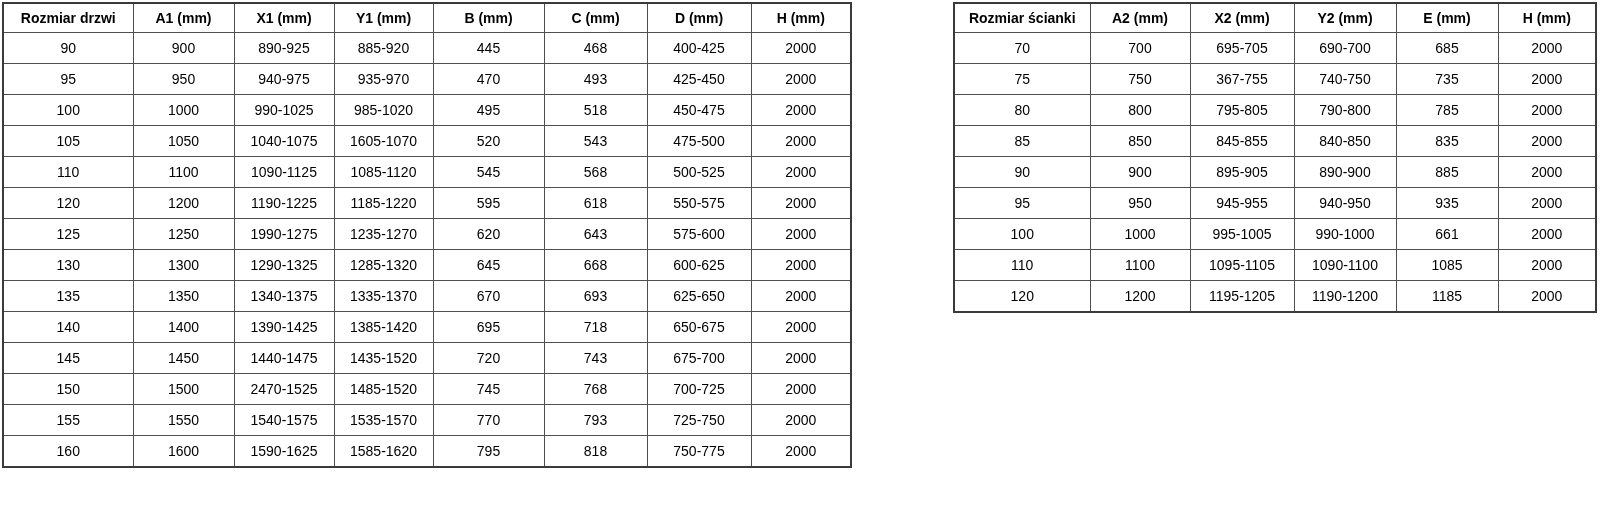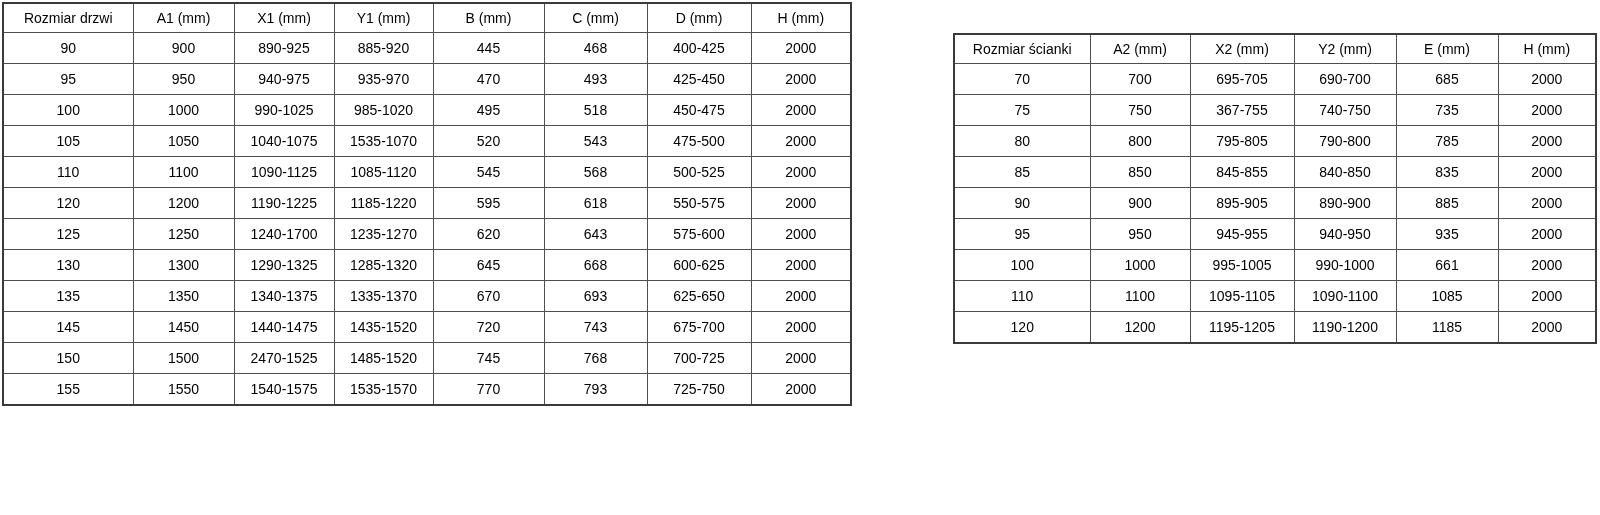--- a/index.html
+++ b/index.html
@@ -28,29 +28,29 @@
     border: 1px solid #4f4f4f;
     text-align: center;
     vertical-align: middle;
     padding: 0;
     font-size: 14px;
     color: #000000;
     white-space: nowrap;
     overflow: hidden;
   }
   table.data-table th {
-    font-weight: normal;
+    font-weight: bold;
     height: 28px;
   }
   table.data-table td {
     font-weight: normal;
     height: 30px;
   }
   .door-table { left: 2px; top: 2px; width: 848px; }
-  .wall-table { left: 953px; top: 2px; width: 642px; margin-top: 31px; }
+  .wall-table { left: 953px; top: 2px; width: 642px; }
 
   .door-table col.c1 { width: 130px; }
   .door-table col.c2 { width: 101px; }
   .door-table col.c3 { width: 100px; }
   .door-table col.c4 { width: 99px; }
   .door-table col.c5 { width: 111px; }
   .door-table col.c6 { width: 103px; }
   .door-table col.c7 { width: 104px; }
   .door-table col.c8 { width: 100px; }
 
@@ -117,21 +117,21 @@
           <td>985-1020</td>
           <td>495</td>
           <td>518</td>
           <td>450-475</td>
           <td>2000</td>
         </tr>
         <tr>
           <td>105</td>
           <td>1050</td>
           <td>1040-1075</td>
-          <td>1535-1070</td>
+          <td>1605-1070</td>
           <td>520</td>
           <td>543</td>
           <td>475-500</td>
           <td>2000</td>
         </tr>
         <tr>
           <td>110</td>
           <td>1100</td>
           <td>1090-1125</td>
           <td>1085-1120</td>
@@ -146,21 +146,21 @@
           <td>1190-1225</td>
           <td>1185-1220</td>
           <td>595</td>
           <td>618</td>
           <td>550-575</td>
           <td>2000</td>
         </tr>
         <tr>
           <td>125</td>
           <td>1250</td>
-          <td>1240-1700</td>
+          <td>1990-1275</td>
           <td>1235-1270</td>
           <td>620</td>
           <td>643</td>
           <td>575-600</td>
           <td>2000</td>
         </tr>
         <tr>
           <td>130</td>
           <td>1300</td>
           <td>1290-1325</td>
@@ -174,20 +174,30 @@
           <td>135</td>
           <td>1350</td>
           <td>1340-1375</td>
           <td>1335-1370</td>
           <td>670</td>
           <td>693</td>
           <td>625-650</td>
           <td>2000</td>
         </tr>
         <tr>
+          <td>140</td>
+          <td>1400</td>
+          <td>1390-1425</td>
+          <td>1385-1420</td>
+          <td>695</td>
+          <td>718</td>
+          <td>650-675</td>
+          <td>2000</td>
+        </tr>
+        <tr>
           <td>145</td>
           <td>1450</td>
           <td>1440-1475</td>
           <td>1435-1520</td>
           <td>720</td>
           <td>743</td>
           <td>675-700</td>
           <td>2000</td>
         </tr>
         <tr>
@@ -201,20 +211,30 @@
           <td>2000</td>
         </tr>
         <tr>
           <td>155</td>
           <td>1550</td>
           <td>1540-1575</td>
           <td>1535-1570</td>
           <td>770</td>
           <td>793</td>
           <td>725-750</td>
+          <td>2000</td>
+        </tr>
+        <tr>
+          <td>160</td>
+          <td>1600</td>
+          <td>1590-1625</td>
+          <td>1585-1620</td>
+          <td>795</td>
+          <td>818</td>
+          <td>750-775</td>
           <td>2000</td>
         </tr>
       </tbody>
   </table>
 
   <table class="data-table wall-table">
     <colgroup>
       <col class="w1">
         <col class="w2">
         <col class="w3">

